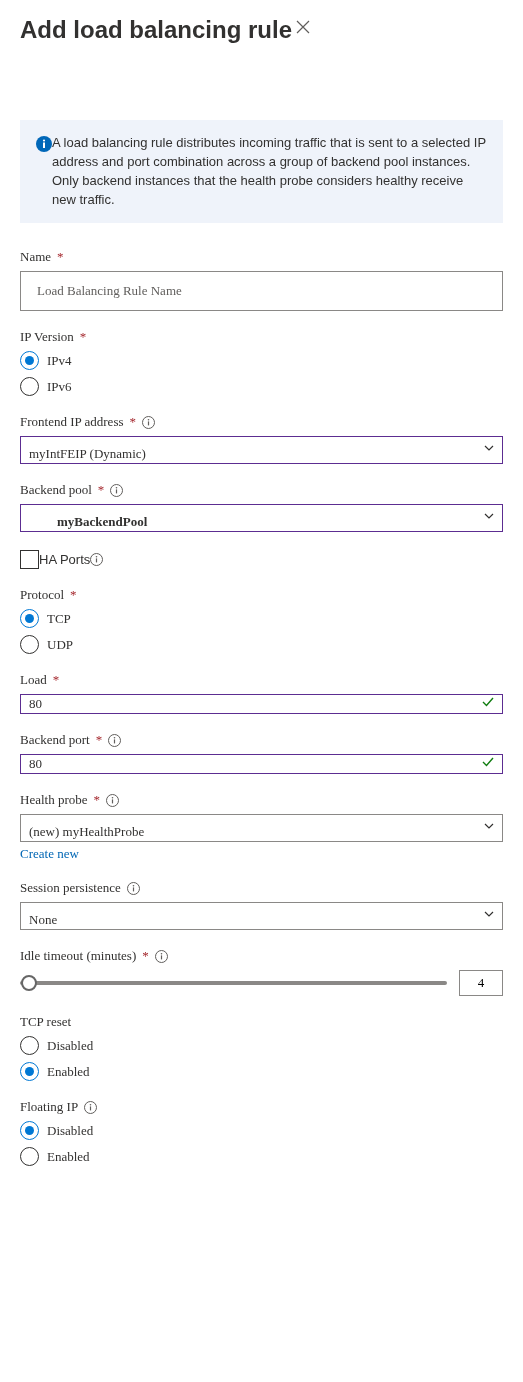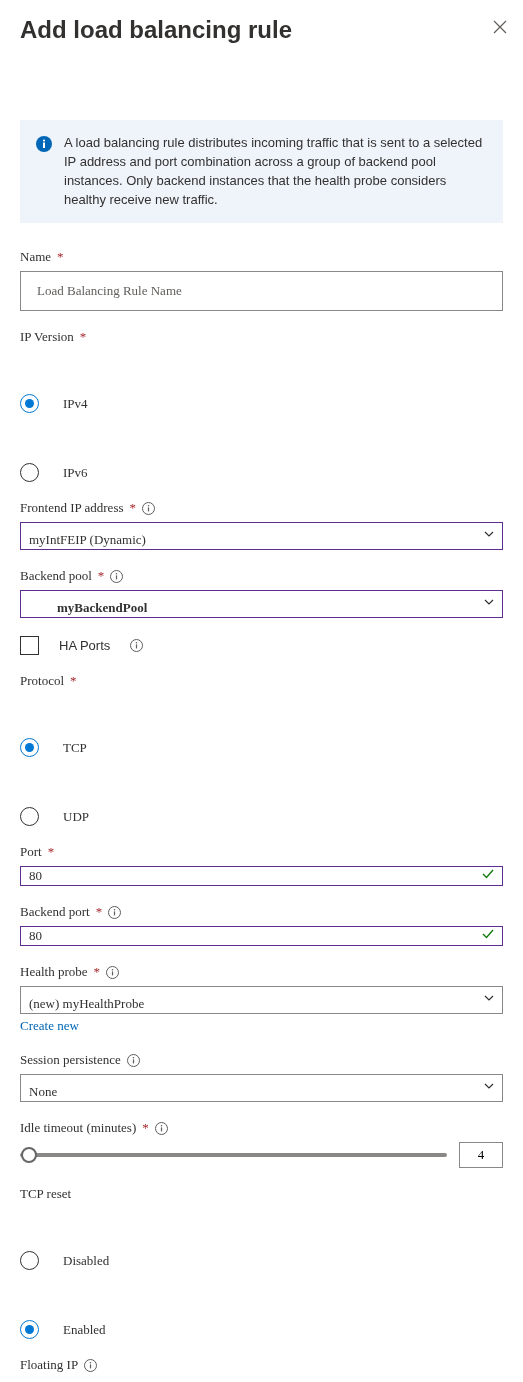--- a/index.html
+++ b/index.html
@@ -6,21 +6,21 @@
     body {
       font-family: "Segoe UI", -apple-system, sans-serif;
       font-size: 13px;
       color: #323130;
       background: #fff;
       width: 523px;
       padding: 0;
     }
     .panel-header {
       display: flex;
-      justify-content: space-between;
+      justify-content: flex-start;
       align-items: flex-start;
       padding: 16px 12px 0 20px;
     }
     .panel-title {
       font-size: 24px;
       font-weight: 600;
       color: #323130;
     }
     .close-btn {
       background: none;
@@ -28,21 +28,20 @@
       cursor: pointer;
       padding: 4px;
       color: #605e5c;
     }
     .close-btn svg { width: 14px; height: 14px; }
     .content { padding: 16px 20px 20px 20px; }
     .info-box {
       background: #eff3fa;
       padding: 14px 16px;
       display: flex;
-      gap: 12px;
       margin-top: 60px;
       margin-bottom: 26px;
     }
     .info-icon {
       width: 16px;
       height: 16px;
       flex-shrink: 0;
       margin-top: 2px;
     }
     .info-icon svg { width: 16px; height: 16px; }
@@ -120,23 +119,22 @@
       position: absolute;
       right: 8px;
       top: 50%;
       transform: translateY(-50%);
     }
     .check-icon svg { width: 14px; height: 14px; }
     .radio-group { display: flex; flex-direction: column; gap: 7px; margin-top: 2px; }
     .radio-option {
       display: flex;
       align-items: center;
-      gap: 24px;
-      cursor: pointer;
-      margin-top: 43px;
+      gap: 8px;
+      cursor: pointer;
     }
     .radio-circle {
       width: 19px;
       height: 19px;
       border: 1px solid #323130;
       border-radius: 50%;
       display: flex;
       align-items: center;
       justify-content: center;
       flex-shrink: 0;
@@ -145,21 +143,21 @@
     .radio-dot {
       width: 9px;
       height: 9px;
       background: #0078d4;
       border-radius: 50%;
     }
     .radio-label { font-size: 13px; color: #323130; }
     .checkbox-row {
       display: flex;
       align-items: center;
-      gap: 20px;
+      gap: 0;
       margin-top: 12px;
       margin-bottom: 18px;
     }
     .checkbox-box {
       width: 19px;
       height: 19px;
       border: 1px solid #323130;
       background: #fff;
       cursor: pointer;
     }
@@ -327,21 +325,21 @@
       </div>
       <div class="radio-option">
         <span class="radio-circle"></span>
         <span class="radio-label">UDP</span>
       </div>
     </div>
   </div>
 
   <div class="form-field">
     <div class="field-label">
-      <span>Port</span>
+      <span>Load</span>
         <span class="required">*</span>
     </div>
     <div class="valid-input-wrap">
       <input class="valid-input" type="text" value="80" style="">
       <span class="check-icon">
         <svg viewBox="0 0 14 14">
             <path d="M2 7 L5.5 10.5 L12 3" stroke="#107c10" stroke-width="1.4" fill="none"></path>
           </svg>
       </span>
     </div>

